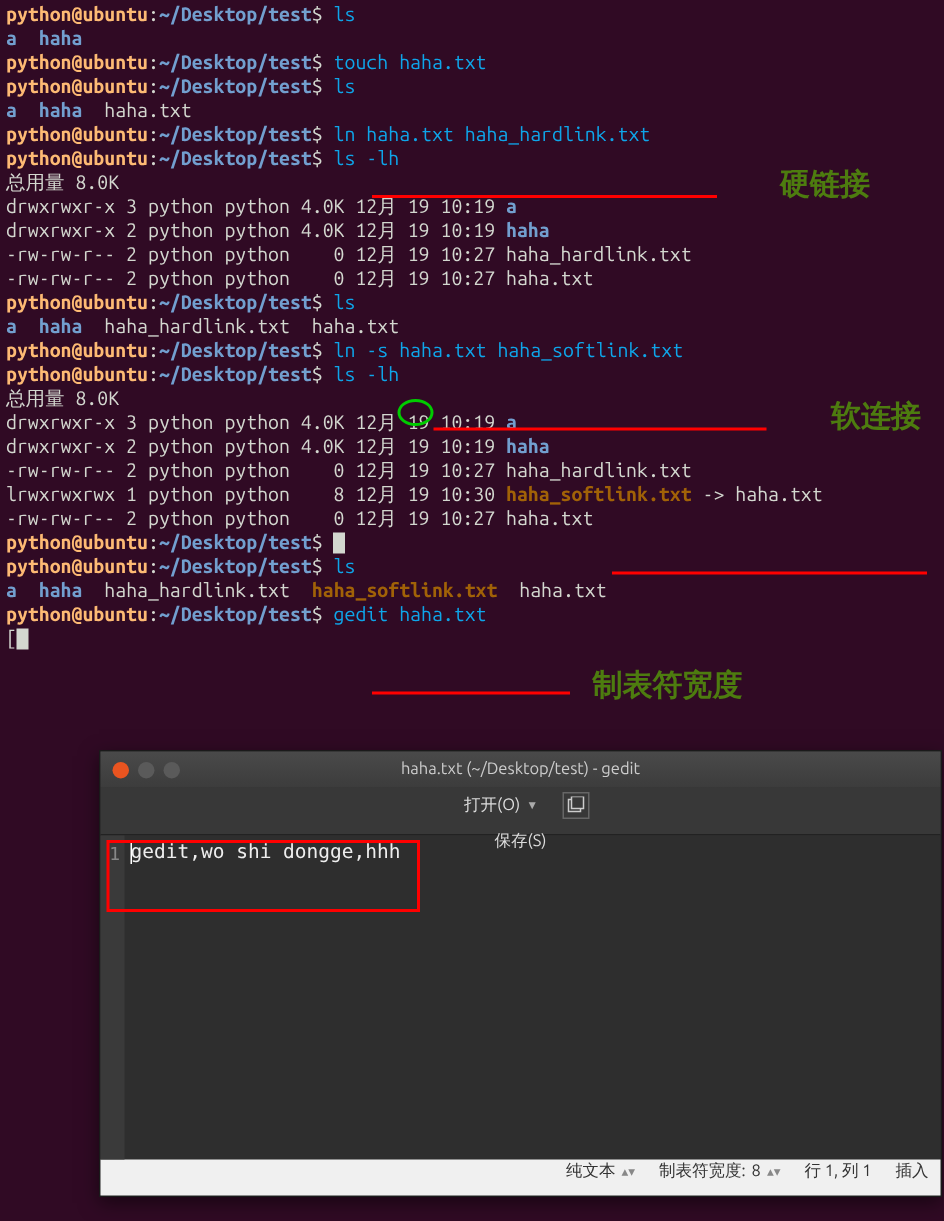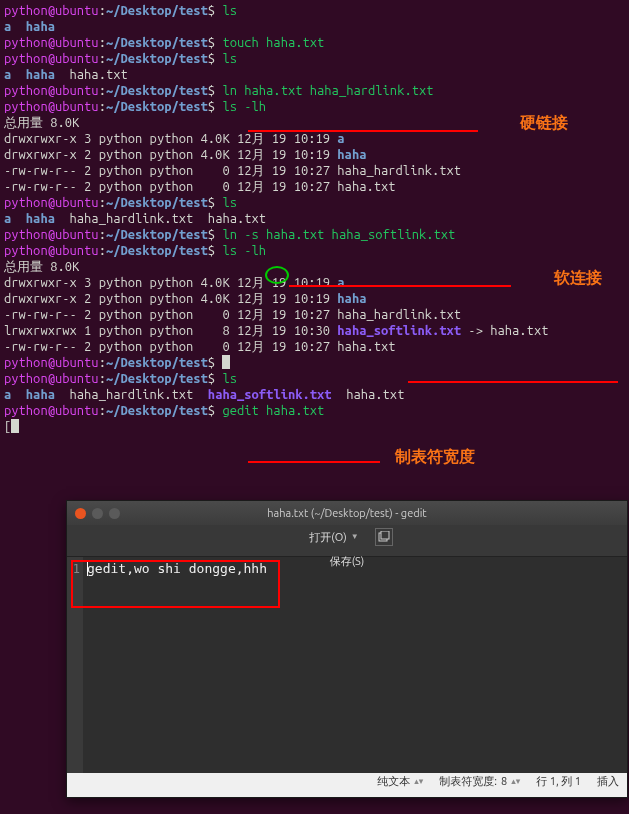--- a/index.html
+++ b/index.html
@@ -11,39 +11,39 @@
   font-size: 13px;
   line-height: 16px;
   overflow: hidden;
   position: relative;
 }
 .terminal {
   padding: 2px 4px;
   color: #d3d7cf;
   white-space: pre;
 }
-.user-host { color: #d946ef; font-weight: normal; }
+.user-host { color: #fdba74; font-weight: bold; }
 .path { color: #729fcf; font-weight: bold; }
-.cmd { color: #22c55e; }
+.cmd { color: #0ea5e9; }
 .dir-blue { color: #729fcf; font-weight: bold; }
-.link-cyan { color: #8b5cf6; font-weight: bold; }
+.link-cyan { color: #a16207; font-weight: bold; }
 .normal { color: #d3d7cf; }
 .cursor { 
   display: inline-block; 
   width: 8px; 
   height: 14px; 
   background: #d3d7cf; 
   vertical-align: text-bottom;
 }
 
 .annotation {
   position: absolute;
-  color: #f97316;
+  color: #4d7c0f;
   font-family: 'Microsoft YaHei', sans-serif;
-  font-size: 16px;
+  font-size: 20px;
   font-weight: bold;
   background: transparent;
 }
 
 .underline-red {
   position: absolute;
   height: 2px;
   background: #ff0000;
 }
 

